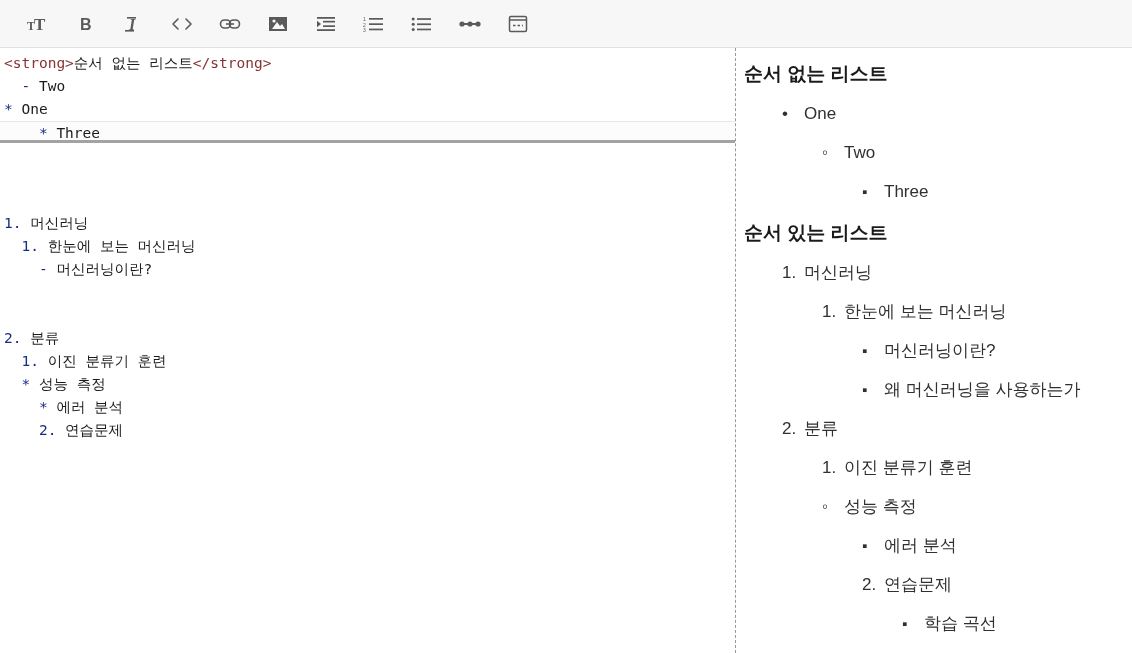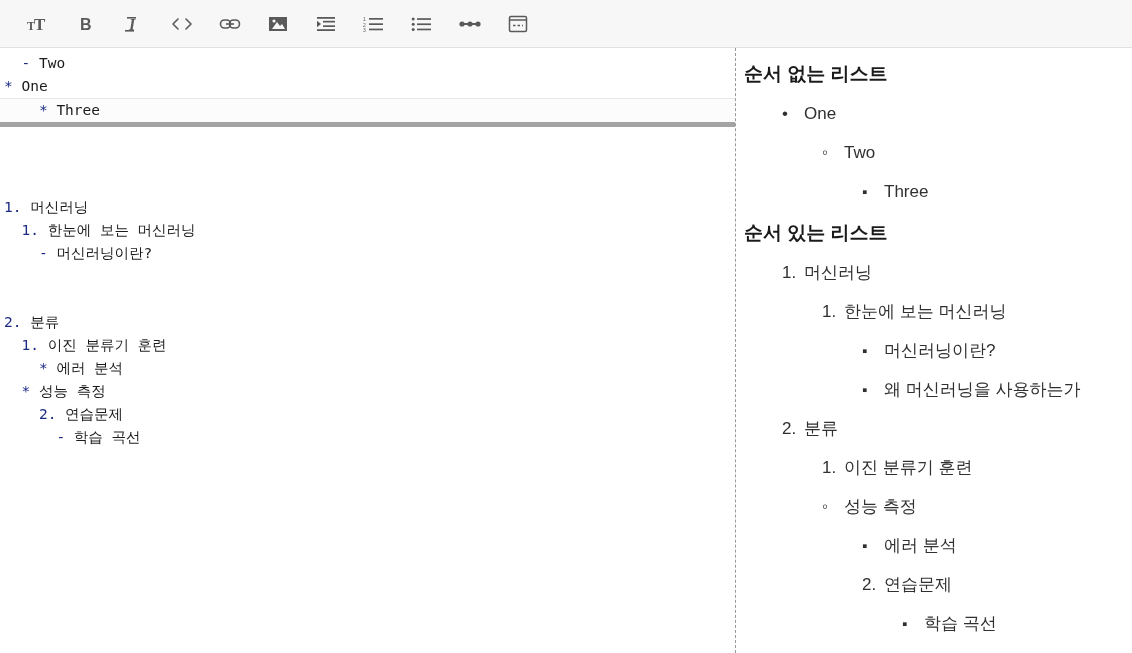--- a/index.html
+++ b/index.html
@@ -52,22 +52,22 @@
     line-height: 23px;
     height: 23px;
     white-space: pre;
     color: #1b1b1b;
     padding-left: 4px;
   }
   .code-line.blank { color: transparent; }
   .code-line.active {
     background: #fcfcfc;
     border-top: 1px solid #e8e8e8;
-    border-bottom: 5px solid #a3a3a3;
-    height: 29px;
+    border-bottom: 3px solid #a3a3a3;
+    height: 22px;
     line-height: 23px;
     width: 735px;
   }
   .tok-tag    { color: #883333; }
   .tok-marker { color: #1b2a83; }
   .tok-text   { color: #1b1b1b; }
 
   
   .divider {
     width: 1px;
@@ -227,37 +227,37 @@
             <line x1="2.5" y1="6" x2="19.5" y2="6"></line>
             <line x1="6" y1="11.5" x2="16" y2="11.5" stroke-dasharray="2.5 2"></line>
           </svg>
         </span>
       </div>
     </div>
 
   <div class="split">
 
     <div class="editor" id="editor">
+        <div class="code-line"><span class="tok-tag">&lt;strong&gt;</span><span class="tok-text">순서 없는 리스트</span><span class="tok-tag">&lt;/strong&gt;</span></div>
         <div class="code-line"><span class="tok-marker">  -</span><span class="tok-text"> Two</span></div>
         <div class="code-line"><span class="tok-marker">*</span><span class="tok-text"> One</span></div>
         <div class="code-line active"><span class="tok-marker">    *</span><span class="tok-text"> Three</span></div>
         <div class="code-line blank"><span class="tok-text"> </span></div>
         <div class="code-line blank"><span class="tok-text"> </span></div>
         <div class="code-line blank"><span class="tok-text"> </span></div>
         <div class="code-line"><span class="tok-marker">1.</span><span class="tok-text"> 머신러닝</span></div>
         <div class="code-line"><span class="tok-marker">  1.</span><span class="tok-text"> 한눈에 보는 머신러닝</span></div>
         <div class="code-line"><span class="tok-marker">    -</span><span class="tok-text"> 머신러닝이란?</span></div>
         <div class="code-line blank"><span class="tok-text"> </span></div>
         <div class="code-line blank"><span class="tok-text"> </span></div>
         <div class="code-line"><span class="tok-marker">2.</span><span class="tok-text"> 분류</span></div>
         <div class="code-line"><span class="tok-marker">  1.</span><span class="tok-text"> 이진 분류기 훈련</span></div>
+        <div class="code-line"><span class="tok-marker">  *</span><span class="tok-text"> 성능 측정</span></div>
         <div class="code-line"><span class="tok-marker">    *</span><span class="tok-text"> 에러 분석</span></div>
-        <div class="code-line"><span class="tok-marker">  *</span><span class="tok-text"> 성능 측정</span></div>
         <div class="code-line"><span class="tok-marker">    2.</span><span class="tok-text"> 연습문제</span></div>
-        <div class="code-line"><span class="tok-marker">      -</span><span class="tok-text"> 학습 곡선</span></div>
       </div>
 
     <div class="divider"></div>
 
     <div class="preview" id="preview">
       <div class="pv-h">순서 없는 리스트</div>
       <ul class="pv-list" id="ul-unordered">
           <li class="pv-li ind-1"><span class="pv-mk disc"></span><span>One</span></li>
           <li class="pv-li ind-2"><span class="pv-mk circle"></span><span>Two</span></li>
           <li class="pv-li ind-3"><span class="pv-mk square"></span><span>Three</span></li>

